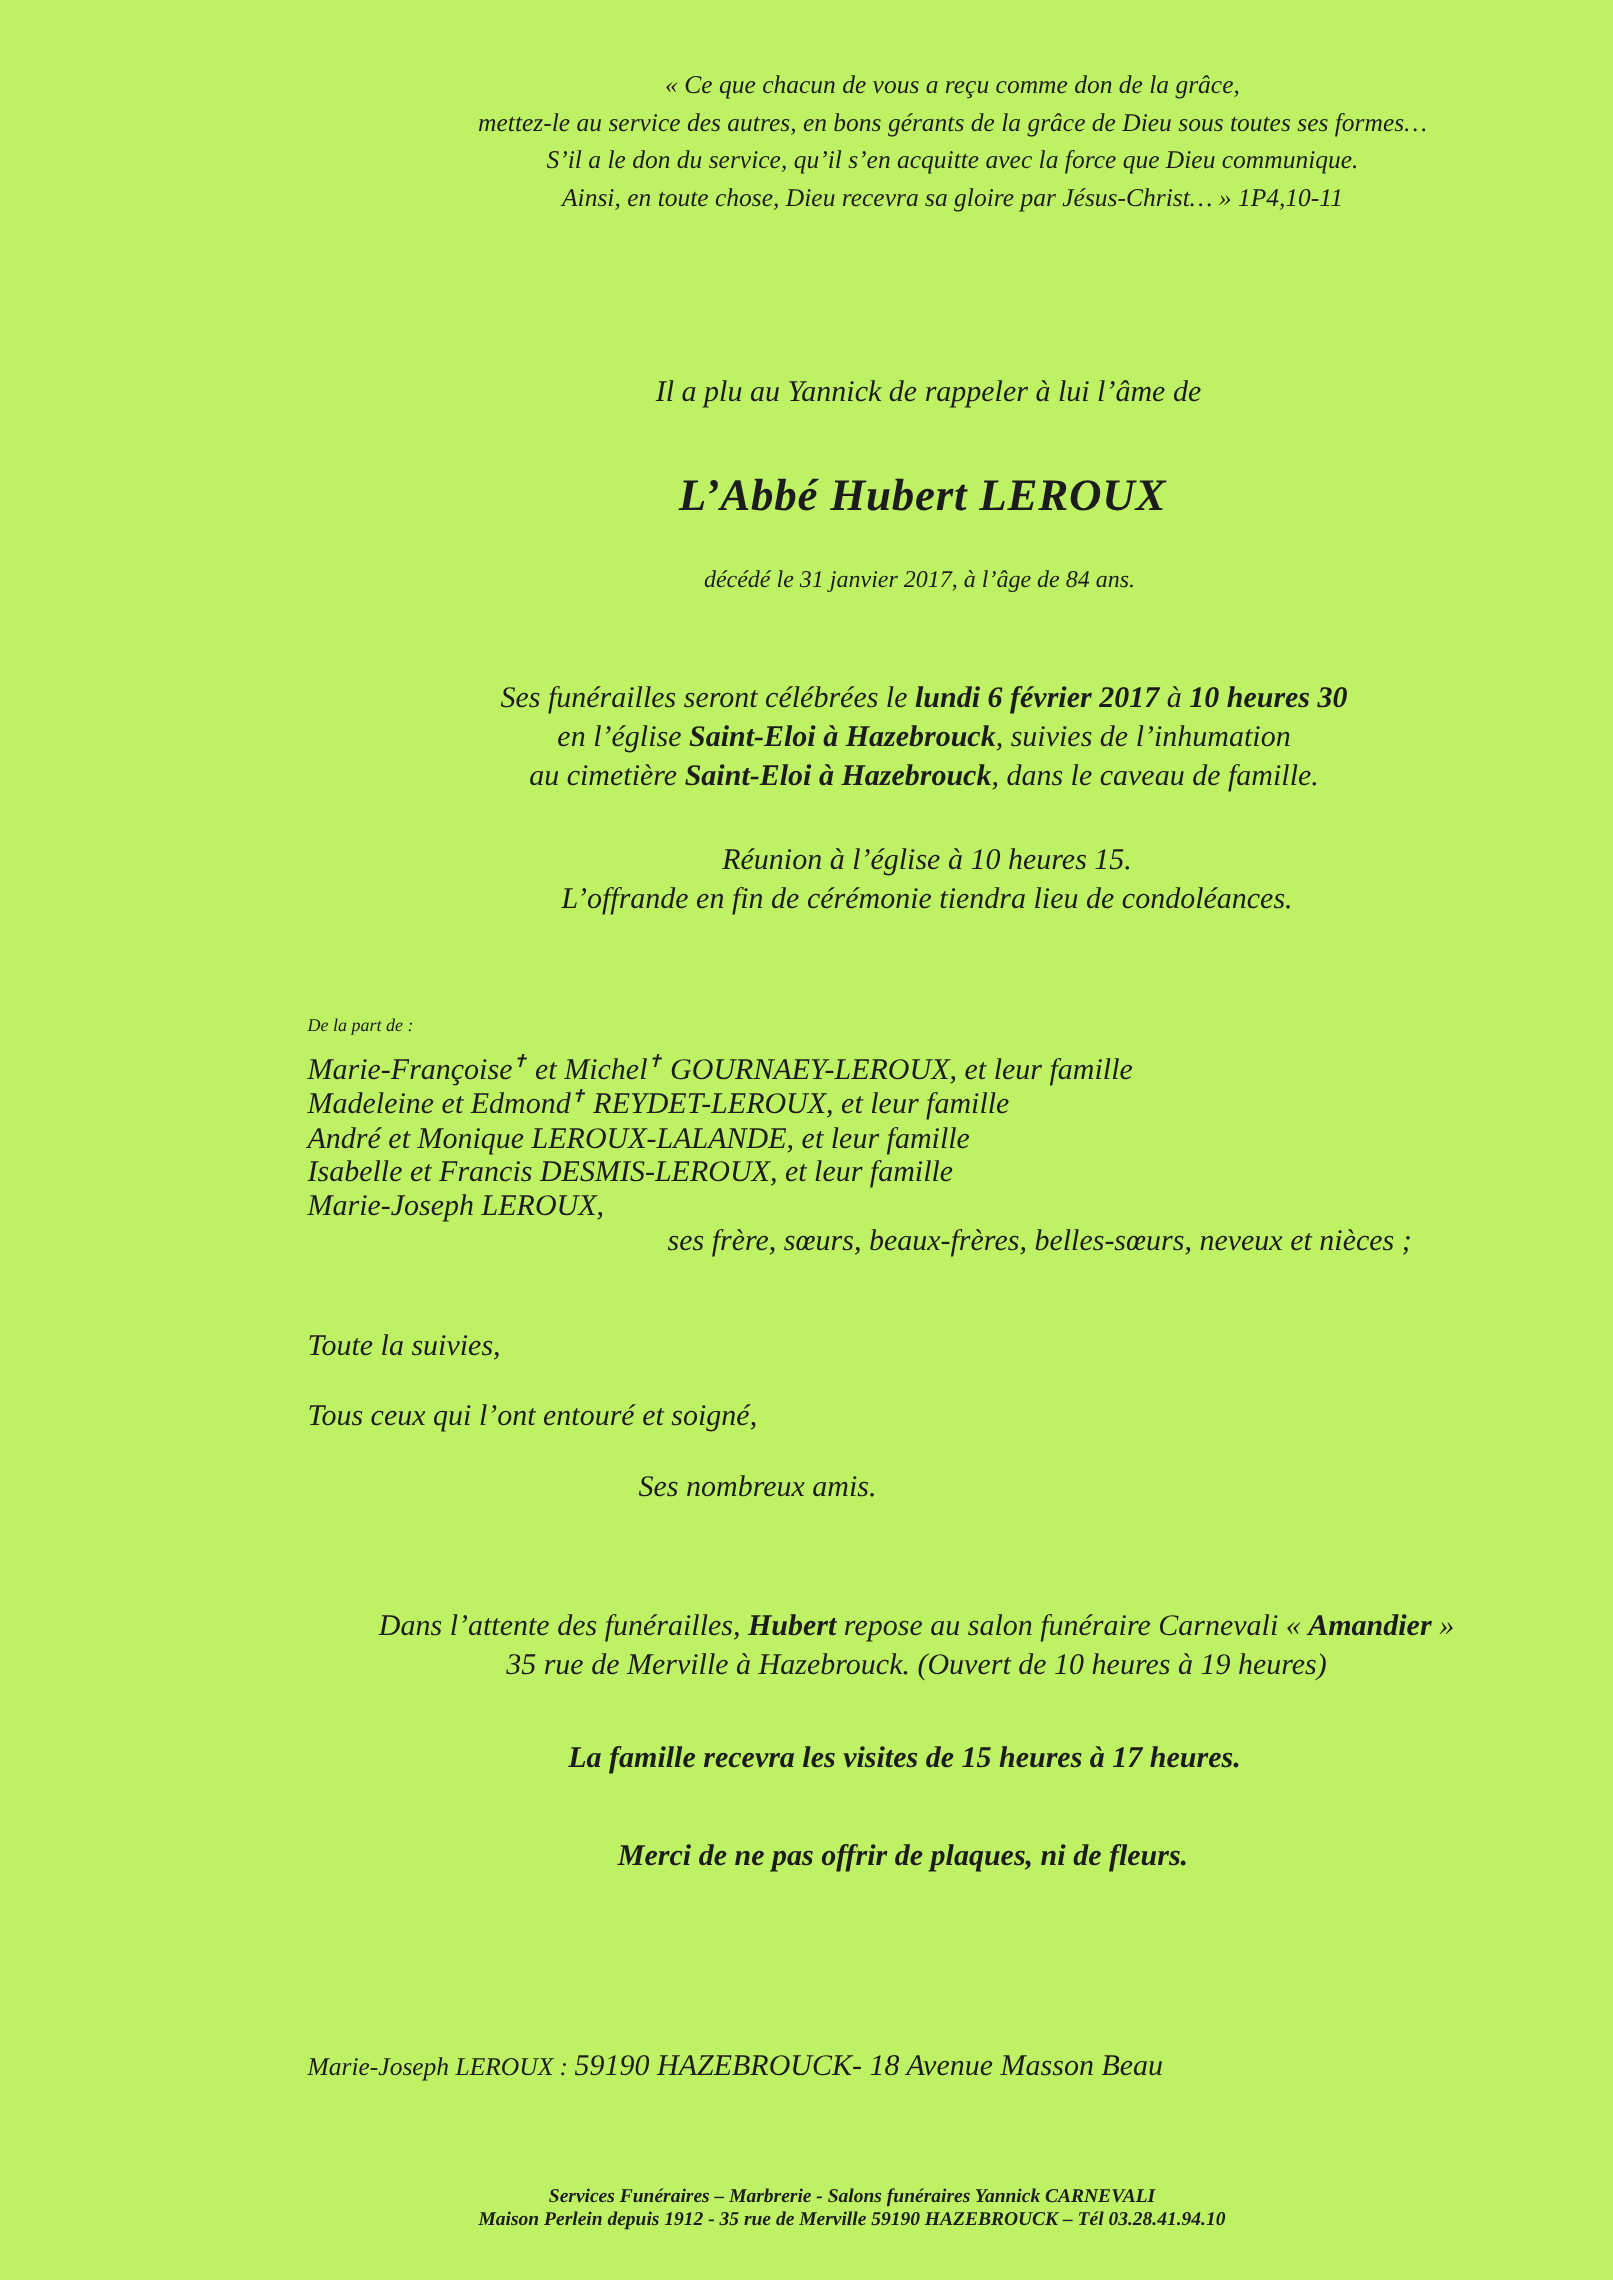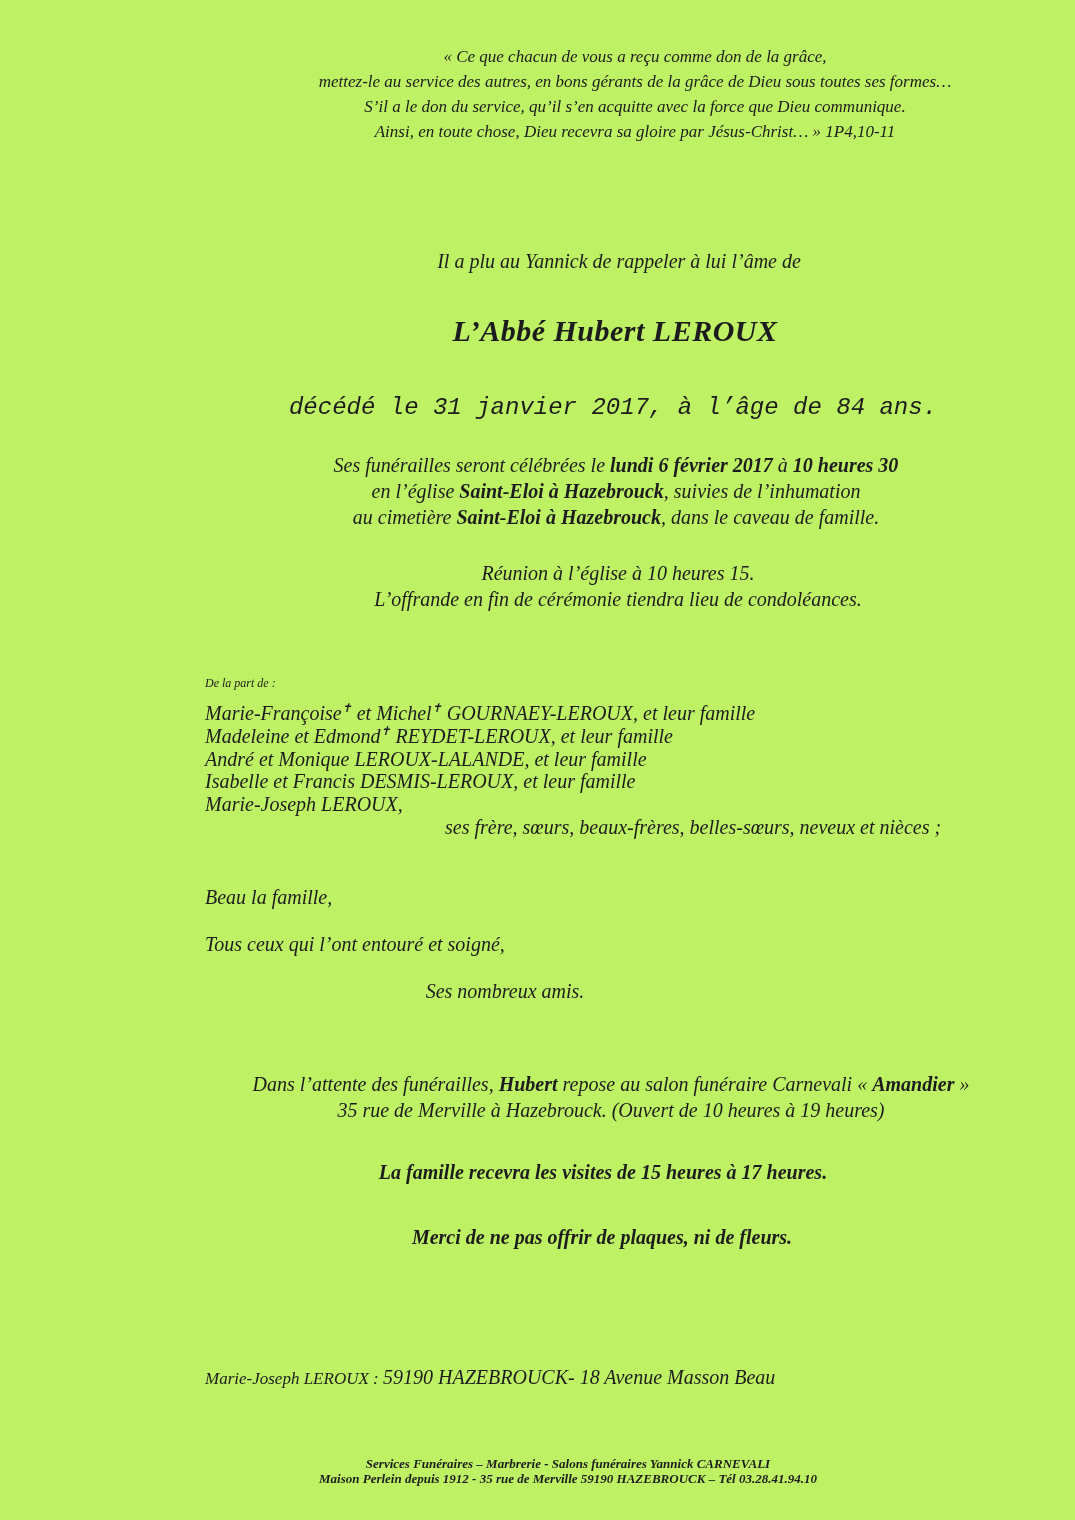--- a/index.html
+++ b/index.html
@@ -14,21 +14,21 @@
     overflow:hidden;
   }
   .abs{position:absolute;}
   .center{text-align:center;}
   .b{font-weight:bold;}
   sup{font-size:60%;line-height:0;}
 
   #quote{left:185px;top:44px;width:900px;font-size:17px;line-height:25px;}
   #intro{left:209px;top:250px;width:820px;font-size:20px;}
   #title{left:205px;top:314px;width:820px;font-size:30px;font-weight:bold;letter-spacing:0.5px;}
-  #death{left:203px;top:394px;width:820px;font-size:24px;font-family:Liberation Mono, monospace;}
+  #death{left:203px;top:378px;width:820px;font-size:16px;}
   #funeral{left:206px;top:452px;width:820px;font-size:20px;line-height:26px;}
   #meeting{left:208px;top:560px;width:820px;font-size:20px;line-height:26px;}
   #fromlabel{left:205px;top:676px;width:500px;font-size:12px;}
   #names{left:205px;top:702px;width:850px;font-size:20px;line-height:22.8px;}
   #names .indent{padding-left:240px;}
   #family{left:205px;top:886px;width:600px;font-size:20px;}
   #caregivers{left:205px;top:933px;width:600px;font-size:20px;}
   #friends{left:205px;top:980px;width:600px;font-size:20px;text-align:center;}
   #repose{left:201px;top:1071px;width:820px;font-size:20px;line-height:26px;}
   #visits{left:193px;top:1161px;width:820px;font-size:20px;font-weight:bold;}
@@ -70,21 +70,21 @@
 
   <div id="names" class="abs">
       <div><span>Marie-Françoise</span><sup>✝</sup><span> et Michel</span><sup>✝</sup><span> GOURNAEY-LEROUX, et leur famille</span></div>
       <div><span>Madeleine et Edmond</span><sup>✝</sup><span> REYDET-LEROUX, et leur famille</span></div>
       <div><span>André et Monique LEROUX-LALANDE, et leur famille</span></div>
       <div><span>Isabelle et Francis DESMIS-LEROUX, et leur famille</span></div>
       <div><span>Marie-Joseph LEROUX,</span></div>
       <div class="indent"><span>ses frère, sœurs, beaux-frères, belles-sœurs, neveux et nièces ;</span></div>
     </div>
 
-  <div id="family" class="abs">Beau la famille,</div>
+  <div id="family" class="abs">Toute la suivies,</div>
 
   <div id="caregivers" class="abs">Tous ceux qui l’ont entouré et soigné,</div>
 
   <div id="friends" class="abs">Ses nombreux amis.</div>
 
   <div id="repose" class="abs center">
       <div><span>Dans l’attente des funérailles, </span><span class="b">Hubert</span><span> repose au salon funéraire Carnevali « </span><span class="b">Amandier</span><span> »</span></div>
       <div><span>35 rue de Merville à Hazebrouck. (Ouvert de 10 heures à 19 heures)</span></div>
     </div>
 

